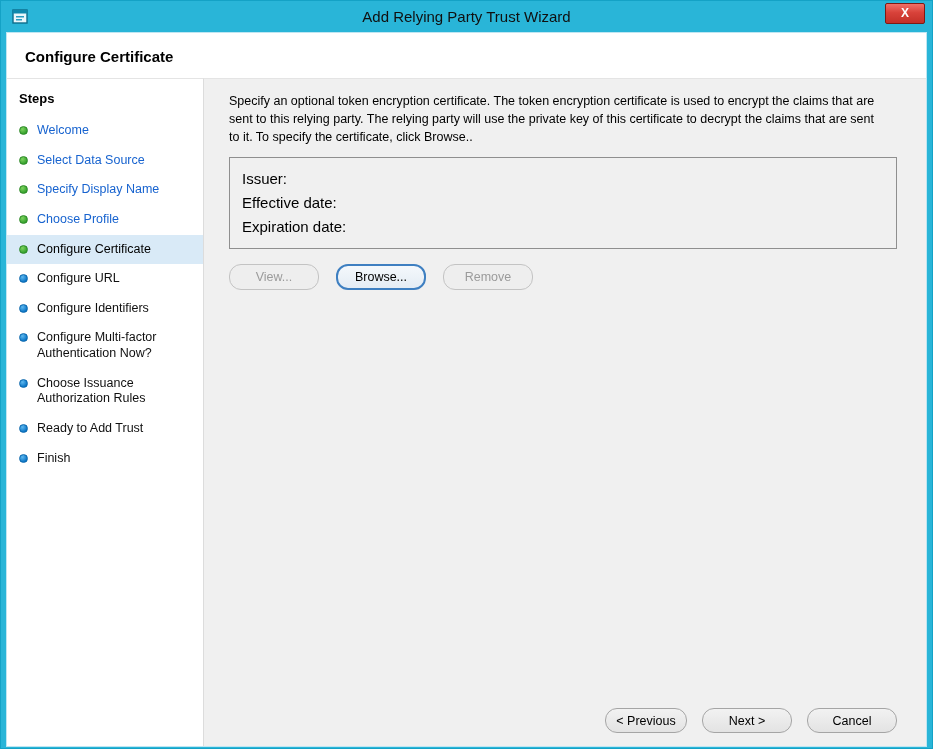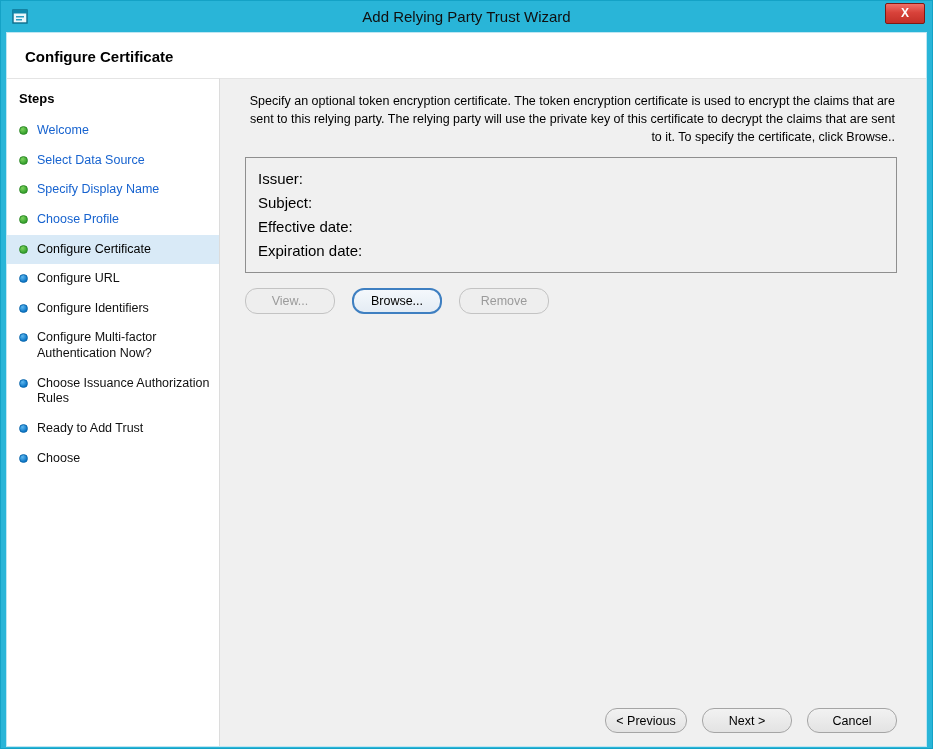--- a/index.html
+++ b/index.html
@@ -56,21 +56,21 @@
     flex: 0 0 auto;
   }
   .page-header h1 { font-size: 15px; font-weight: bold; color: #000000; }
   .main-area {
     flex: 1 1 auto;
     display: flex;
     overflow: hidden;
   }
   
   .sidebar {
-    width: 212px; flex: 0 0 auto;
+    width: 196px; flex: 0 0 auto;
     background: #ffffff;
     border-top: 1px solid #e4e4e4;
     padding-top: 6px;
     overflow: hidden;
   }
   .steps-heading {
     font-size: 13px; font-weight: bold; color: #000000;
     padding: 6px 8px 10px 12px;
   }
   .step {
@@ -101,21 +101,20 @@
     background: #f0f0f0;
     border-left: 1px solid #dcdcdc;
     border-top: 1px solid #e4e4e4;
     position: relative;
     padding: 14px 29px 0 25px;
   }
   .description {
     font-size: 12.5px; color: #000000; line-height: 1.42;
     margin-bottom: 11px;
     max-width: 650px;
-    text-align: right;
   }
   .cert-box {
     border: 1px solid #8f8f8f;
     padding: 8px 12px 10px 12px;
   }
   .cert-row {
     font-size: 15px; color: #000000;
     padding: 4px 0 3px 0;
     line-height: 17px;
   }
@@ -218,31 +217,30 @@
             <div class="step pending">
               <span class="dot"></span>
               <span class="step-label">Choose Issuance Authorization Rules</span>
             </div>
             <div class="step pending">
               <span class="dot"></span>
               <span class="step-label">Ready to Add Trust</span>
             </div>
             <div class="step pending">
               <span class="dot"></span>
-              <span class="step-label">Choose</span>
+              <span class="step-label">Finish</span>
             </div>
           </div>
       </div>
 
       <div class="content">
         <p class="description">Specify an optional token encryption certificate.  The token encryption certificate is used to encrypt the claims that are sent to this relying party.  The relying party will use the private key of this certificate to decrypt the claims that are sent to it.  To specify the certificate, click Browse..</p>
 
         <div class="cert-box">
           <div class="cert-row">Issuer:</div>
-          <div class="cert-row">Subject:</div>
           <div class="cert-row">Effective date:</div>
           <div class="cert-row">Expiration date:</div>
         </div>
 
         <div class="cert-buttons">
           <button class="btn" disabled="">View...</button>
           <button class="btn focused">Browse...</button>
           <button class="btn" disabled="">Remove</button>
         </div>
 

